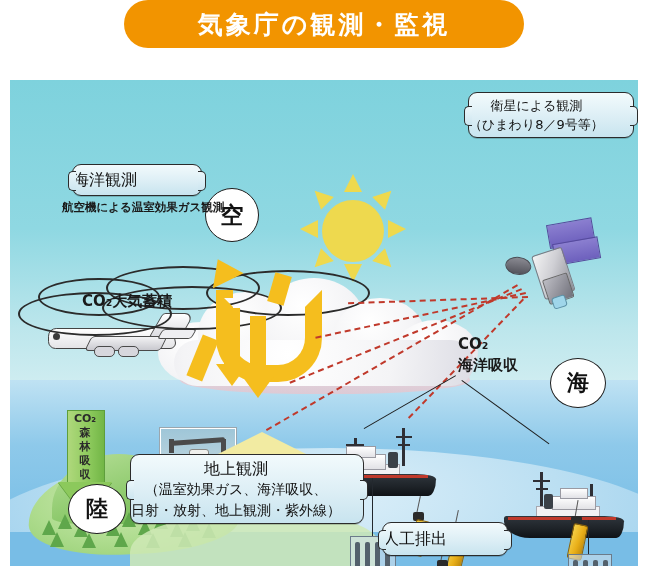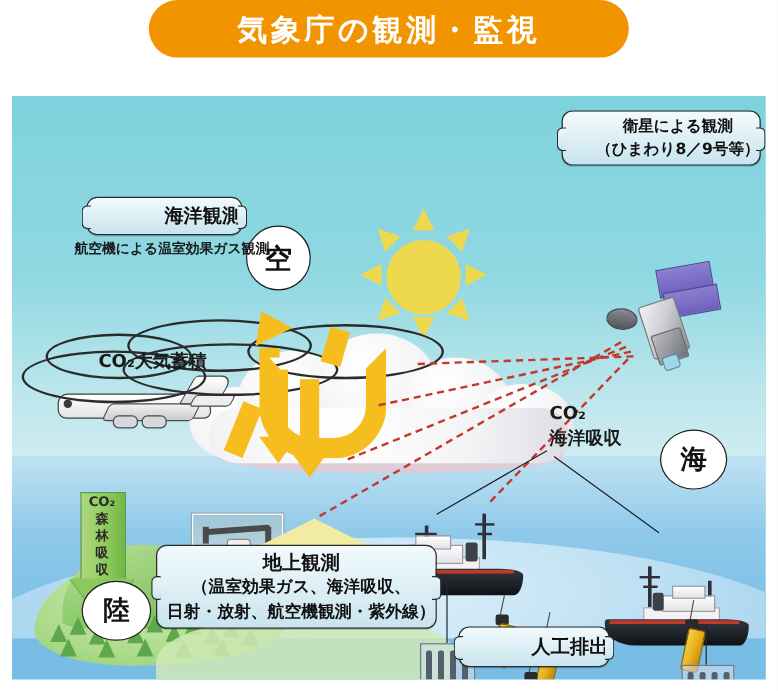--- a/index.html
+++ b/index.html
@@ -244,22 +244,22 @@
     overflow:hidden;
   }
   .op-el{position:absolute;}
 
   
   .lbl{
     position:absolute;
     background:linear-gradient(#F2FAFC 0%,#DCEEF5 55%,#C8E4EF 100%);
     border:1.6px solid #2b2b2b;
     border-radius:9px;
-    display:flex;align-items:center;justify-content:flex-end;
-    text-align:center;color:#111;font-weight:bold;
+    display:flex;align-items:center;justify-content:flex-start;
+    text-align:center;color:#111;font-weight:normal;
     box-shadow:0 1px 0 rgba(0,0,0,.18);
   }
   .lbl .notch{
     position:absolute;width:7px;height:18px;
     background:linear-gradient(#EAF6FA,#CDE6F0);
     border:1.6px solid #2b2b2b;border-radius:4px;
   }
   .lbl .notch.l{left:-5px;top:50%;margin-top:-9px;border-right:none;border-radius:5px 0 0 5px;}
   .lbl .notch.r{right:-5px;top:50%;margin-top:-9px;border-left:none;border-radius:0 5px 5px 0;}
 
@@ -516,21 +516,21 @@
       <span>海洋観測</span>
     </div>
     <div class="plain-lbl" style="left:52px;top:120px;font-size:11.5px;">航空機による温室効果ガス観測</div>
 
     <div class="lbl" style="left:120px;top:374px;width:232px;height:68px;font-size:14px;line-height:21px;">
       <span class="notch l"></span>
         <span class="notch r"></span>
       <div>
         <div style="font-size:16px;">地上観測</div>
         <div>（温室効果ガス、海洋吸収、</div>
-        <div>日射・放射、航空機観測・紫外線）</div>
+        <div>日射・放射、地上観測・紫外線）</div>
       </div>
     </div>
 
     <div class="lbl" style="left:372px;top:442px;width:124px;height:32px;font-size:16px;">
       <span class="notch l"></span>
         <span class="notch r"></span>
       <span>人工排出</span>
     </div>
 
   </div>

